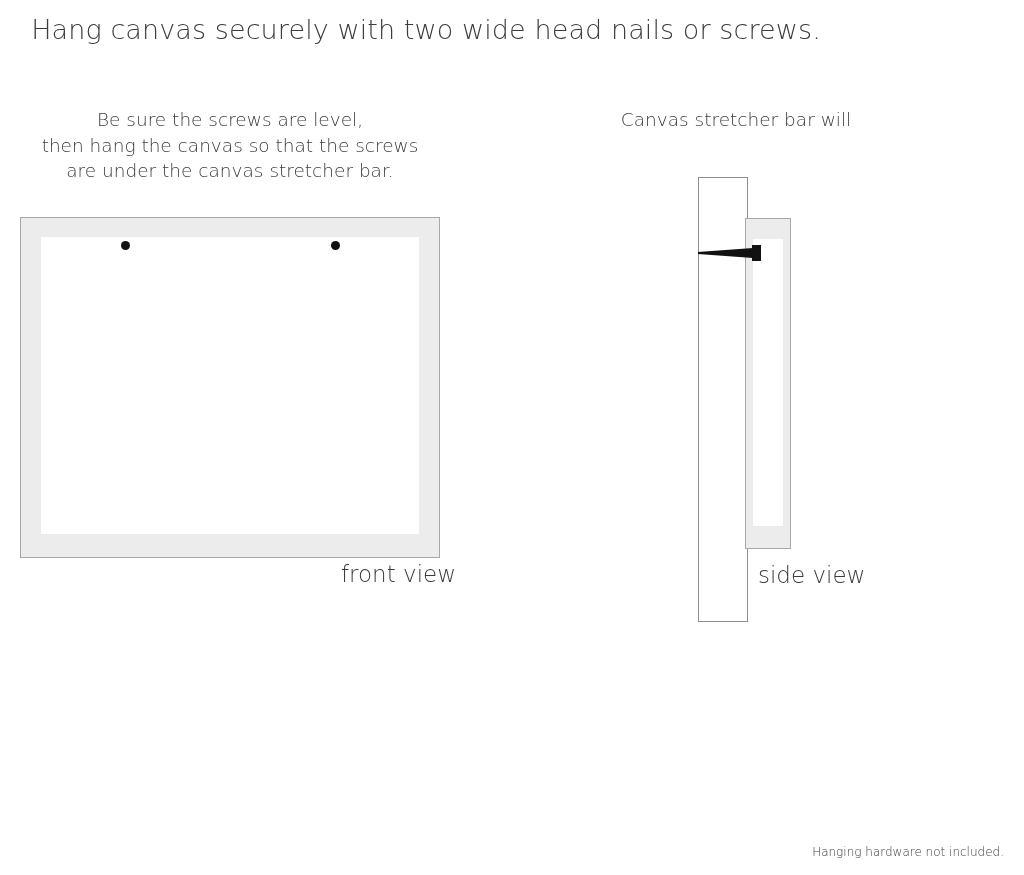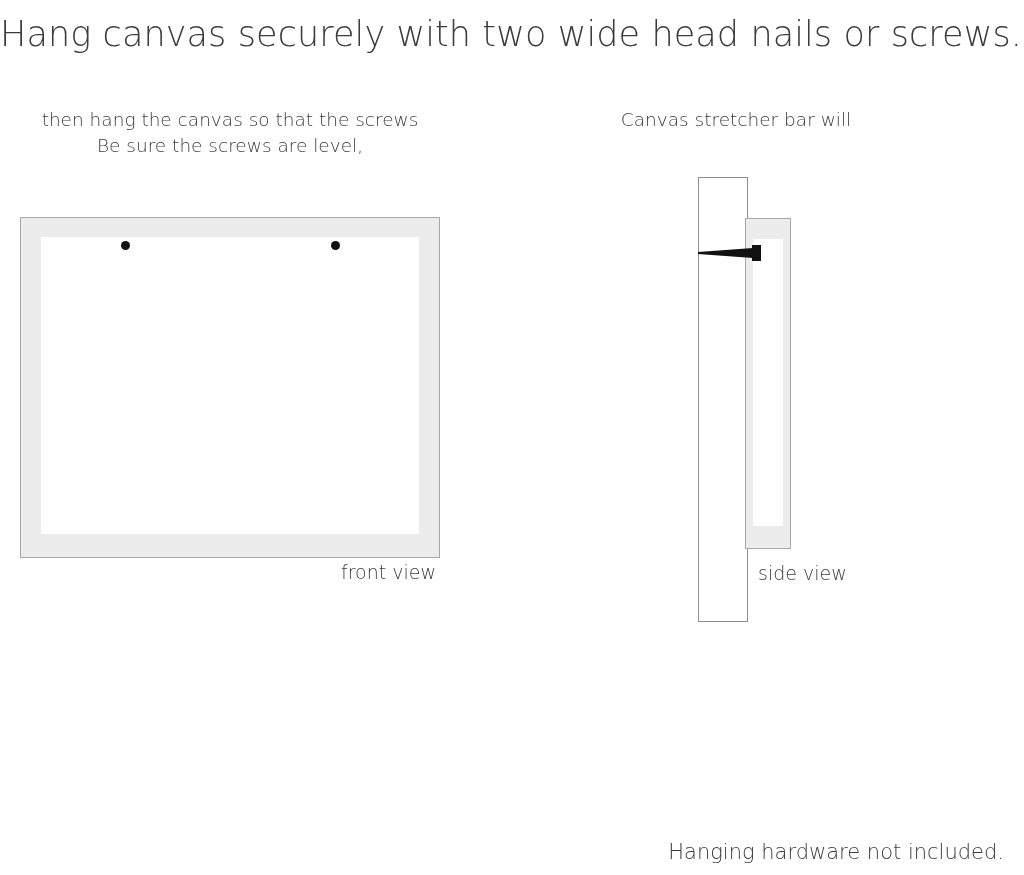--- a/index.html
+++ b/index.html
@@ -16,21 +16,21 @@
     overflow: hidden;
   }
 
   
   .headline {
     position: absolute;
     left: 0;
     top: 14px;
     width: 852px;
     text-align: center;
-    font-size: 35px;
+    font-size: 27px;
     font-weight: 300;
     letter-spacing: 0.1px;
     color: #3c3c3c;
     white-space: nowrap;
   }
 
   
   .caption {
     position: absolute;
     text-align: center;
@@ -39,21 +39,21 @@
     line-height: 25.5px;
     color: #3c3c3c;
     white-space: nowrap;
   }
   .caption-left  { left: 20px;  top: 107px; width: 420px; }
   .caption-right { left: 596px; top: 107px; width: 280px; }
 
   
   .view-label {
     position: absolute;
-    font-size: 19px;
+    font-size: 23px;
     font-weight: 300;
     color: #3c3c3c;
     white-space: nowrap;
   }
   .label-front { left: 341px; top: 561px; }
   .label-side  { left: 758px; top: 562px; }
 
   
   .front-view {
     position: absolute;
@@ -134,35 +134,36 @@
     height: 22px;
     overflow: visible;
   }
 
   
   .footnote {
     position: absolute;
     right: 20px;
     bottom: 12px;
     text-align: right;
-    font-size: 21px;
+    font-size: 12px;
     font-weight: 300;
     line-height: 22px;
     color: #3c3c3c;
     white-space: nowrap;
   }
 </style>
 </head>
 <body>
 
 <div class="headline">Hang canvas securely with two wide head nails or screws.</div>
 
 <div class="caption caption-left">
+  <div>Be sure the screws are level,</div>
   <div>then hang the canvas so that the screws</div>
-  <div>Be sure the screws are level,</div>
+  <div>are under the canvas stretcher bar.</div>
 </div>
 
 <div class="caption caption-right">
   <div>Canvas stretcher bar will</div>
 </div>
 
 <div class="front-view">
   <div class="frame-outer"></div>
   <div class="frame-inner"></div>
   <div class="screw-dot screw-dot-left"></div>

